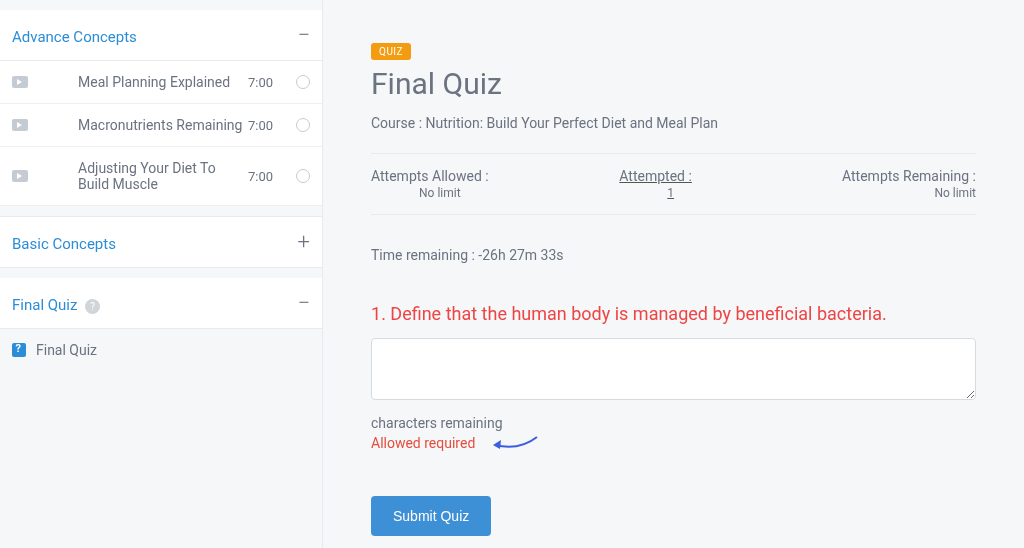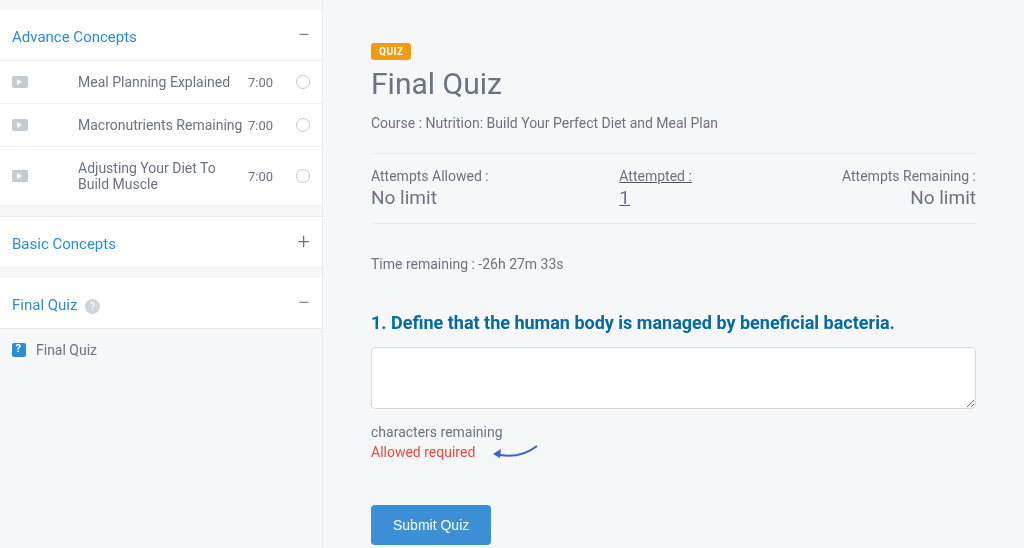--- a/index.html
+++ b/index.html
@@ -129,21 +129,21 @@
     .main {
       flex: 1;
       padding: 42px 48px 30px 48px;
       overflow-y: auto;
     }
     .badge {
       display: inline-block;
       background: #f39c12;
       color: #fff;
       font-size: 10px;
-      font-weight: 700;
+      font-weight: 400;
       padding: 3px 8px;
       border-radius: 3px;
       letter-spacing: 0.5px;
       margin-bottom: 6px;
     }
     .page-title {
       font-size: 30px;
       color: #6b7280;
       font-weight: 400;
       margin-bottom: 14px;
@@ -173,31 +173,32 @@
       padding-left: 70px;
       text-decoration: underline;
     }
     .attempt-label {
       color: #6b7280;
       font-size: 14px;
       margin-bottom: 2px;
     }
     .attempt-value {
       color: #6b7280;
-      font-size: 19px;
+      font-size: 12px;
+      margin-left: 48px;
     }
     .time-remaining {
       color: #6b7280;
       font-size: 14px;
       margin: 32px 0 34px 0;
     }
     .question-text {
-      color: #0369a1;
+      color: #ef4444;
       font-size: 18px;
-      font-weight: 700;
+      font-weight: 400;
       margin-bottom: 14px;
       margin-top: 40px;
     }
     .answer-textarea {
       width: 100%;
       height: 62px;
       border: 1px solid #d6dbe0;
       border-radius: 4px;
       padding: 8px;
       font-family: inherit;

